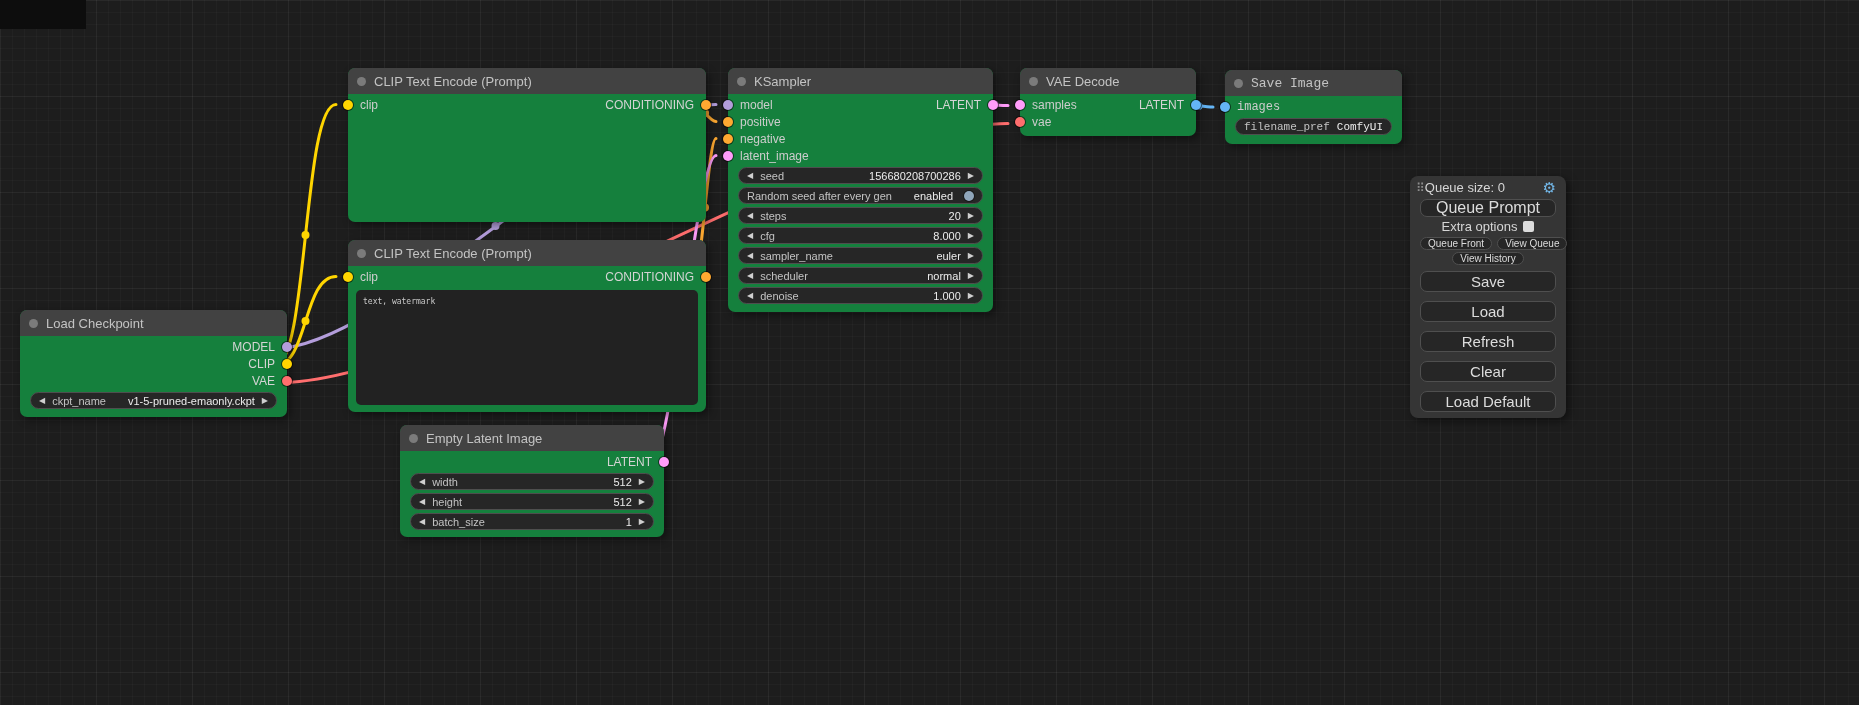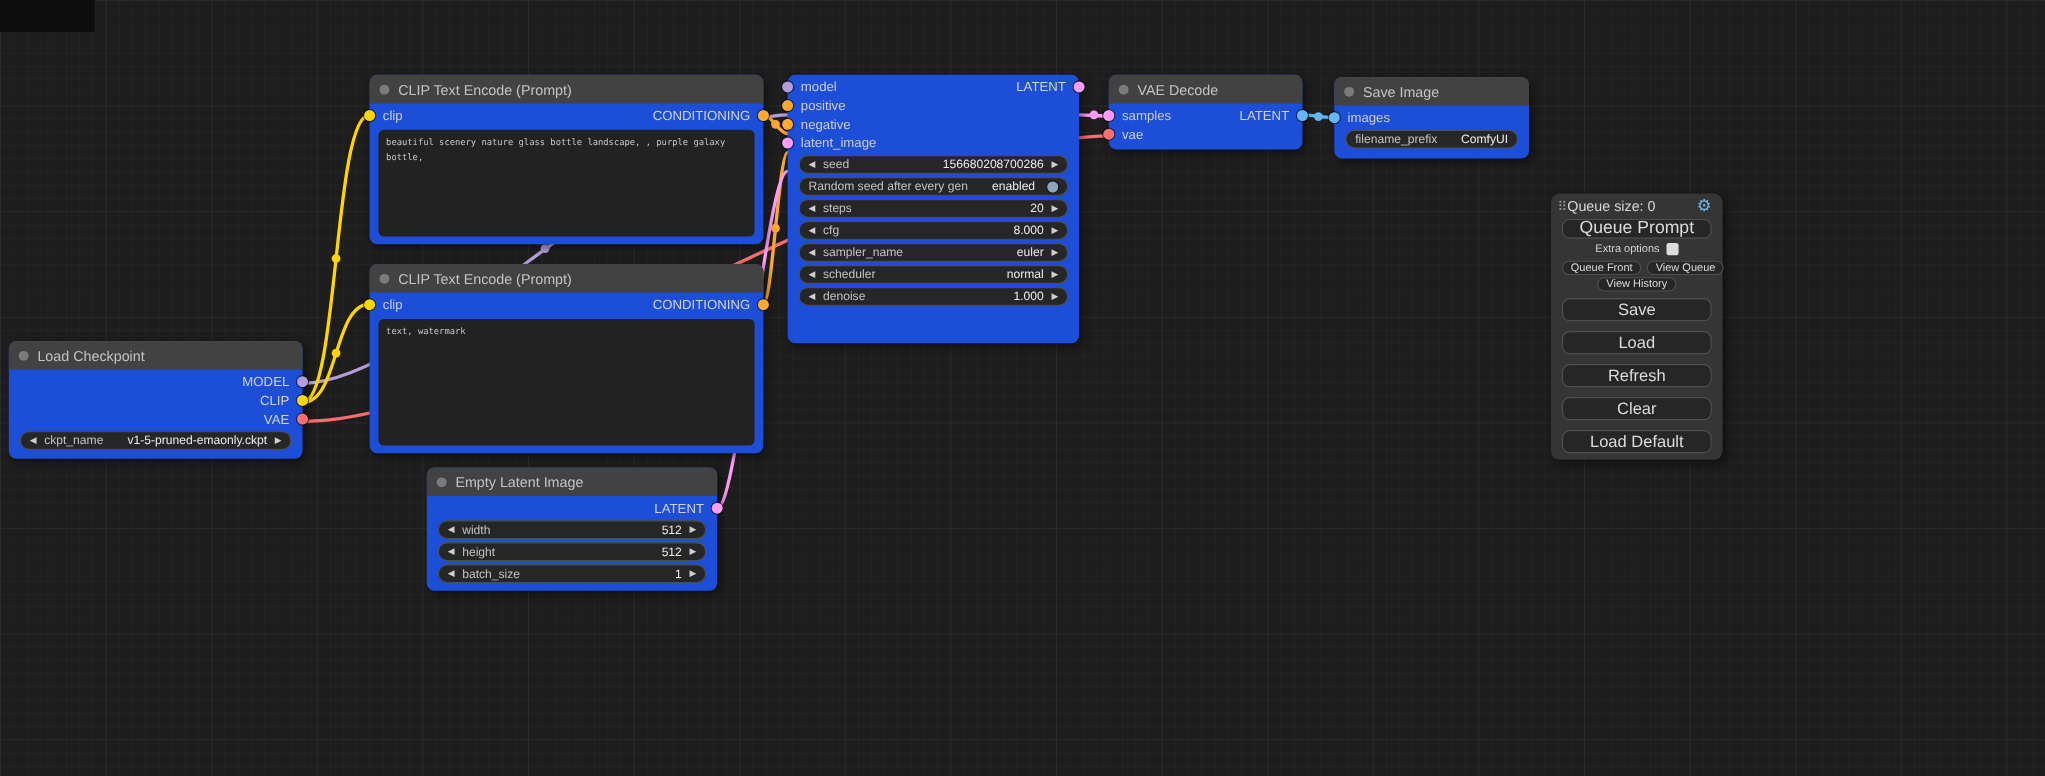--- a/index.html
+++ b/index.html
@@ -11,22 +11,22 @@
       linear-gradient(rgba(255,255,255,.022) 1px, transparent 1px),
       linear-gradient(90deg, rgba(255,255,255,.022) 1px, transparent 1px),
       linear-gradient(rgba(255,255,255,.03) 1px, transparent 1px),
       linear-gradient(90deg, rgba(255,255,255,.03) 1px, transparent 1px);
     background-size: 12px 12px, 12px 12px, 96px 96px, 96px 96px;
     font-family:"Liberation Sans", sans-serif;
   }
   #corner-patch { position:absolute; left:0; top:0; width:86px; height:29px; background:#0d0d0d; z-index:0; }
   #wires { position:absolute; left:0; top:0; width:1859px; height:705px; z-index:1; pointer-events:none; }
 
-  .node { position:absolute; z-index:2; background:#1d4ed8; border-radius:7px;
-          box-shadow:3px 3px 8px rgba(0,0,0,.45); color:#ddd; }
+  .node { position:absolute; z-index:2; background:#15803d; border-radius:7px;
+          box-shadow:3px 3px 8px rgba(0,0,0,.45); color:#ddd;margin-left:12px; }
   .node-title { height:26px; display:flex; align-items:center; gap:8px; padding:0 9px;
                 background:#424242; border-radius:7px 7px 0 0; color:#c3c3c3; font-size:13px; white-space:nowrap; }
   .tdot { width:9px; height:9px; border-radius:50%; background:#7b7b7b; flex:none; }
   .rows { padding-top:2px; }
   .row { position:relative; height:17px; display:flex; align-items:center; padding:0 12px;
          font-size:12px; color:#cdcdcd; }
   .row .out-label { margin-left:auto; color:#d4d4d4; }
   .dot { position:absolute; width:10px; height:10px; border-radius:50%; top:50%; margin-top:-5px;
          box-shadow:0 0 0 1px rgba(0,0,0,.55); }
   .dot.in  { left:-5px; }
@@ -51,21 +51,21 @@
   .qp-header { display:flex; align-items:center; height:18px; margin-bottom:4px; }
   .qp-handle { color:#8d8d8d; font-size:12px; margin-left:-4px; }
   .qp-size   { flex:1; text-align:left; font-size:13px; color:#d6d6d6; }
   .qp-gear   { font-size:15px; line-height:1; }
   .btn { background:#262626; border:1px solid #4f4f4f; border-radius:7px; color:#dcdcdc;
          display:flex; align-items:center; justify-content:center; white-space:nowrap; }
   .btn.big   { height:18px; font-size:16px; }
   .btn.med   { height:21px; font-size:15px; }
   .btn.small { height:13px; font-size:10px; padding:0 7px; border-radius:7px; }
   .qp-extra  { display:flex; align-items:center; justify-content:center; gap:6px; height:22px;
-               font-size:10px; color:#d6d6d6; }
+               font-size:13px; color:#d6d6d6; }
   .qp-checkbox { width:11px; height:11px; background:#dcdcdc; border-radius:2px; }
   .qp-smallrow   { display:flex; justify-content:flex-start; gap:5px; margin:1px 0 2px; }
   .qp-historyrow { display:flex; justify-content:center; margin-bottom:6px; }
   .qp-stack  { display:flex; flex-direction:column; gap:9px; margin-top:auto; }
 </style>
 </head>
 <body>
 
 <div id="corner-patch"></div>
 
@@ -124,21 +124,20 @@
     <span>CLIP Text Encode (Prompt)</span>
   </header>
   <div class="rows">
     <div class="row">
       <i class="dot in" style="background: rgb(255, 213, 0);"></i>
       <span>clip</span>
       <span class="out-label">CONDITIONING</span>
       <i class="dot out" style="background: rgb(255, 169, 49);"></i>
     </div>
   </div>
-  <div class="textbox" style="height:97px;">beautiful scenery nature glass bottle landscape, , purple galaxy bottle,</div>
 </section>
 
 <section class="node" style="left:336px;top:240px;width:358px;height:172px;">
   <header class="node-title">
     <i class="tdot"></i>
     <span>CLIP Text Encode (Prompt)</span>
   </header>
   <div class="rows">
     <div class="row">
       <i class="dot in" style="background: rgb(255, 213, 0);"></i>
@@ -175,20 +174,24 @@
   </div>
   <div class="widget">
     <span class="arrow">◀</span>
     <span class="wlabel">batch_size</span>
     <span class="wvalue">1</span>
     <span class="arrow">▶</span>
   </div>
 </section>
 
 <section class="node" style="left:716px;top:68px;width:265px;height:244px;">
+  <header class="node-title">
+    <i class="tdot"></i>
+    <span>KSampler</span>
+  </header>
   <div class="rows">
     <div class="row">
       <i class="dot in" style="background: rgb(179, 157, 219);"></i>
       <span>model</span>
       <span class="out-label">LATENT</span>
       <i class="dot out" style="background: rgb(255, 156, 249);"></i>
     </div>
     <div class="row">
       <i class="dot in" style="background: rgb(255, 169, 49);"></i>
       <span>positive</span>
@@ -257,21 +260,21 @@
       <span class="out-label">LATENT</span>
       <i class="dot out" style="background: rgb(100, 181, 246);"></i>
     </div>
     <div class="row">
       <i class="dot in" style="background: rgb(255, 110, 110);"></i>
       <span>vae</span>
     </div>
   </div>
 </section>
 
-<section class="node" style="left:1213px;top:70px;width:177px;height:74px;">
+<section class="node" style="left:1213px;top:70px;width:177px;height:74px;font-family:Liberation Mono, monospace;">
   <header class="node-title">
     <i class="tdot"></i>
     <span>Save Image</span>
   </header>
   <div class="rows">
     <div class="row">
       <i class="dot in" style="background: rgb(100, 181, 246);"></i>
       <span>images</span>
     </div>
   </div>

